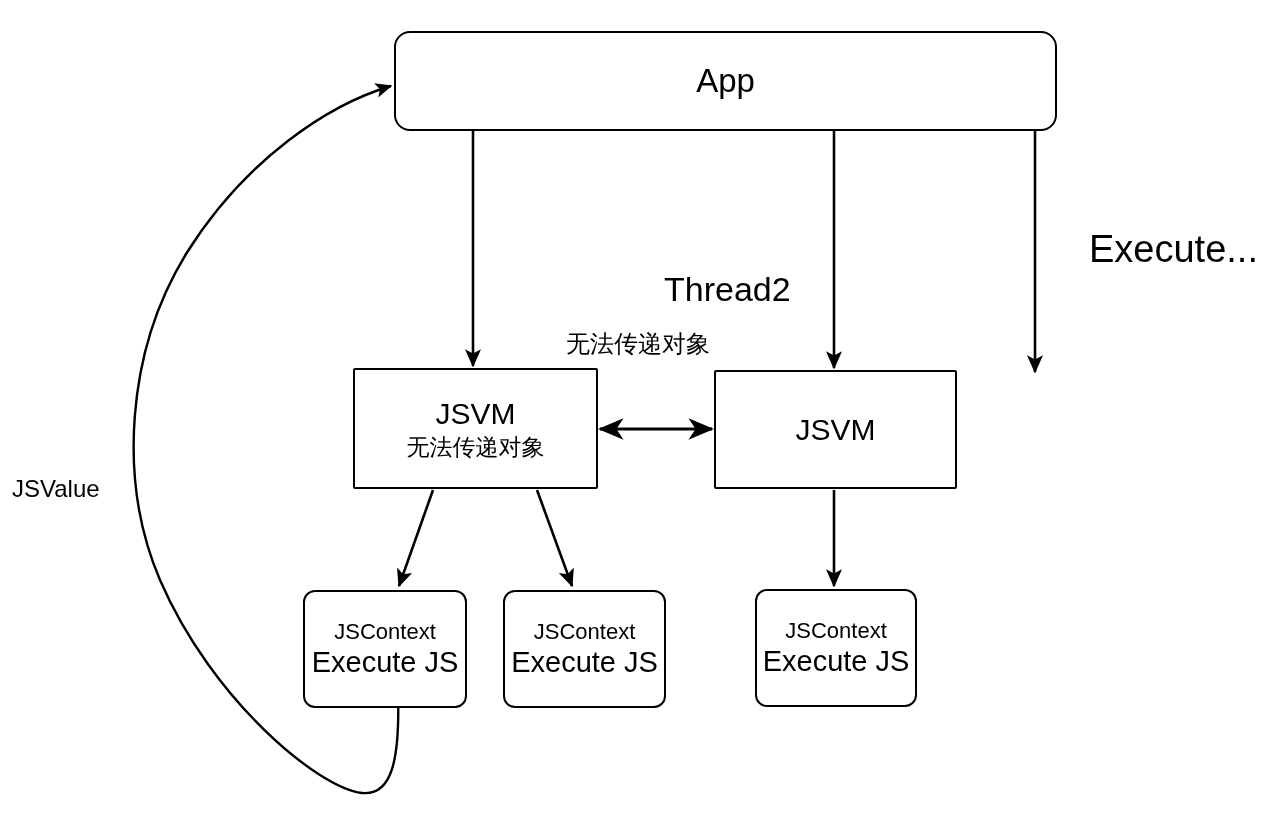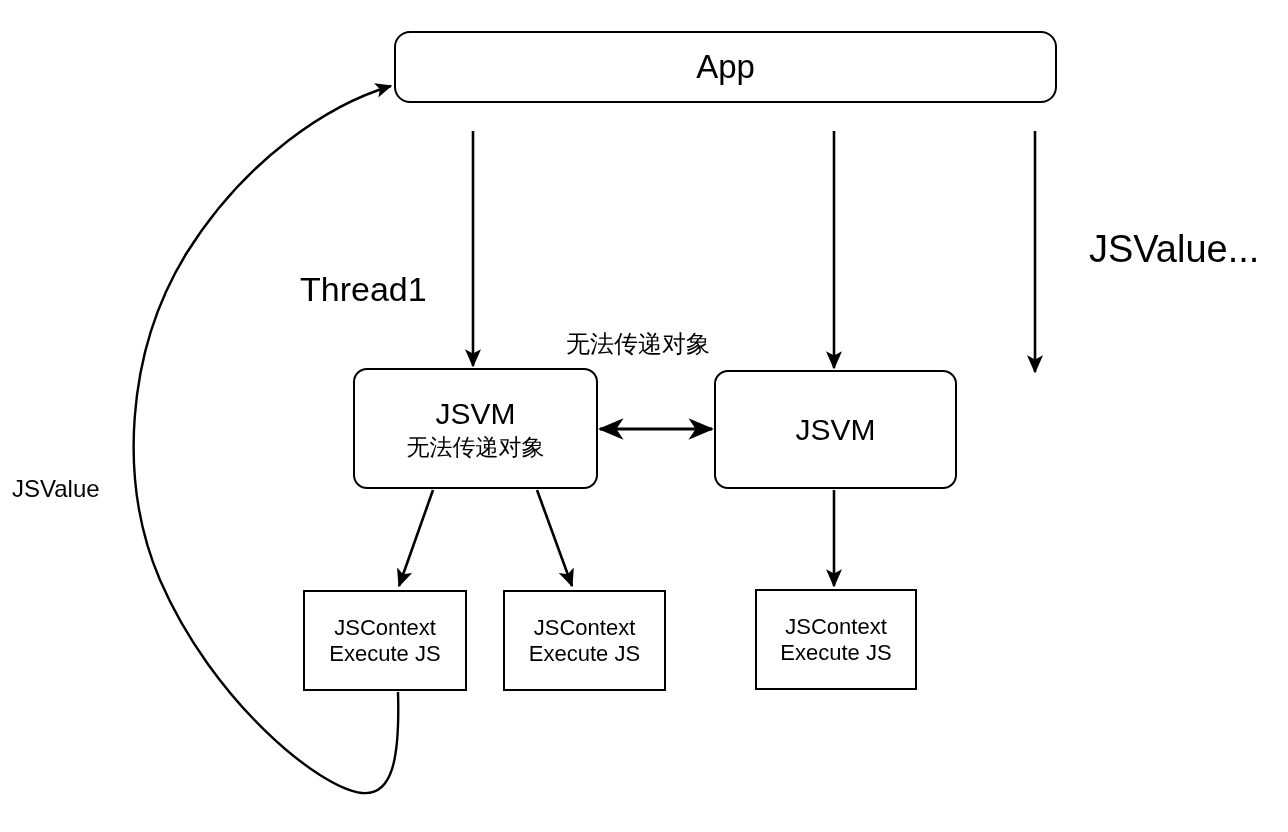--- a/index.html
+++ b/index.html
@@ -24,34 +24,34 @@
     left: 0;
     top: 0;
     width: 1288px;
     height: 832px;
     pointer-events: none;
   }
   .node {
     position: absolute;
     box-sizing: border-box;
     border: 2.2px solid #000000;
-    border-radius: 14px;
+    border-radius: 2px;
     background: #ffffff;
     display: flex;
     flex-direction: column;
     align-items: center;
     justify-content: center;
     text-align: center;
     line-height: 1.18;
   }
   .node-app {
     left: 394px;
     top: 31px;
     width: 663px;
-    height: 72px;
+    height: 100px;
     border-radius: 16px;
   }
   .node-app .label-main { font-size: 33px; }
 
   .node-jsvm-1 {
     left: 353px;
     top: 368px;
     width: 245px;
     height: 121px;
   }
@@ -61,25 +61,25 @@
   .node-jsvm-2 {
     left: 714px;
     top: 370px;
     width: 243px;
     height: 119px;
   }
   .node-jsvm-2 .label-main { font-size: 30px; }
 
   .node-ctx {
     width: 164px;
-    height: 101px;
-    border-radius: 0;
+    height: 118px;
+    border-radius: 12px;
   }
   .node-ctx .label-main { font-size: 22px; }
-  .node-ctx .label-sub  { font-size: 22px; }
+  .node-ctx .label-sub  { font-size: 29px; }
 
   .node-ctx-1 { left: 303px; top: 590px; }
   .node-ctx-2 { left: 503px; top: 590px; width: 163px; }
   .node-ctx-3 { left: 755px; top: 589px; width: 162px; }
 
   .free-label {
     position: absolute;
     white-space: nowrap;
     line-height: 1;
   }
@@ -146,18 +146,18 @@
   <div class="node node-ctx node-ctx-2">
     <span class="label-main">JSContext</span>
     <span class="label-sub">Execute JS</span>
   </div>
 
   <div class="node node-ctx node-ctx-3">
     <span class="label-main">JSContext</span>
     <span class="label-sub">Execute JS</span>
   </div>
 
-  <div class="free-label lbl-thread1">Thread1</div>
-  <div class="free-label lbl-threadn">JSValue...</div>
+  <div class="free-label lbl-thread2">Thread2</div>
+  <div class="free-label lbl-threadn">Execute...</div>
   <div class="free-label lbl-nopass">无法传递对象</div>
   <div class="free-label lbl-jsvalue">JSValue</div>
 
 </div>
 
 </body></html>

